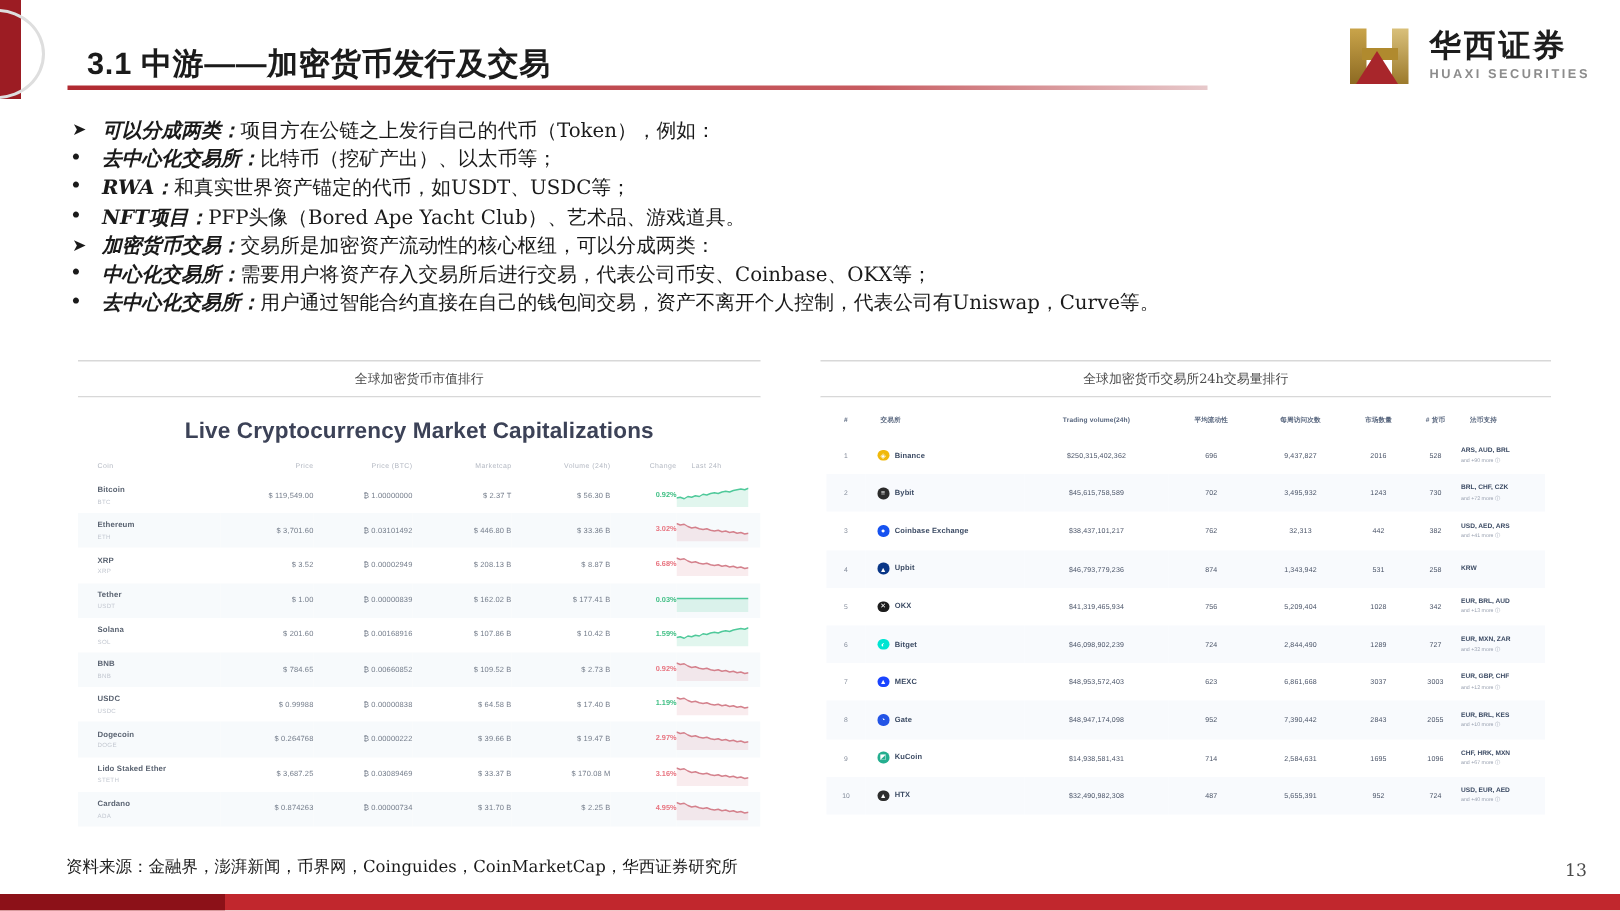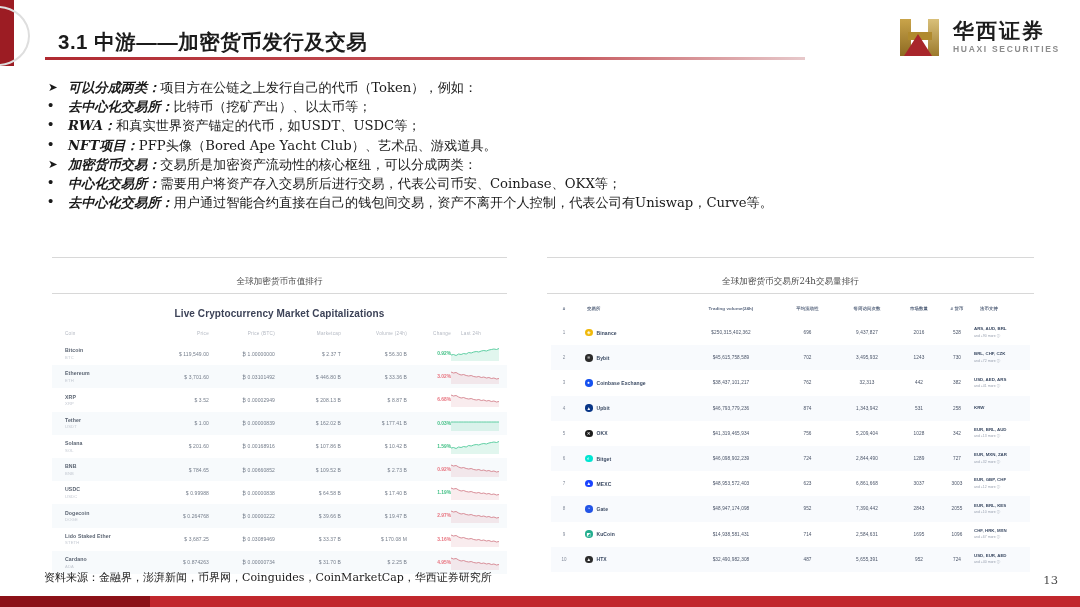--- a/index.html
+++ b/index.html
@@ -43,30 +43,29 @@
   .bmark.dot{font-size:15px;line-height:16px;}
   .blabel{font-weight:bold;font-family:"DejaVu Serif","Liberation Serif",serif;font-style:italic;}
   .btext{font-family:"DejaVu Serif","Liberation Serif",serif;}
 
   
   .panel{position:absolute;background:#fff;}
   .panel .cap{
     text-align:center;font-size:8.6px;color:#4a4a4a;
     font-family:"DejaVu Serif","Liberation Serif",serif;
     border-top:1px solid #d8d8d8;border-bottom:1px solid #d8d8d8;
-    padding:18px 0 5px;
-    margin-top:17px;
+    padding:6px 0 5px;
   }
   #panel-left{left:52px;top:240px;width:455px;}
   #panel-right{left:547px;top:240px;width:487px;}
   .shot{position:relative;background:#fff;overflow:hidden;}
 
   
   #shot-left{height:290px;padding-top:6px;}
-  .lc-title{text-align:center;font-size:10px;font-weight:bold;color:#3c4257;padding:8px 0 12px;letter-spacing:.1px;}
+  .lc-title{text-align:center;font-size:15px;font-weight:bold;color:#3c4257;padding:8px 0 12px;letter-spacing:.1px;}
   .lc-table{width:100%;border-collapse:collapse;table-layout:fixed;}
   .lc-table th{
     font-size:4.6px;color:#b3b8c2;font-weight:normal;text-align:right;
     padding:0 0 6px;letter-spacing:.3px;
   }
   .lc-table th.c-coin{text-align:left;padding-left:13px;}
   .lc-table th.c-last{text-align:left;padding-left:10px;}
   .lc-table td{padding:0;height:23.2px;vertical-align:middle;}
   .lc-table tr.alt td{background:#f7fafc;}
   .coincell{display:flex;flex-direction:column;padding-left:13px;}

